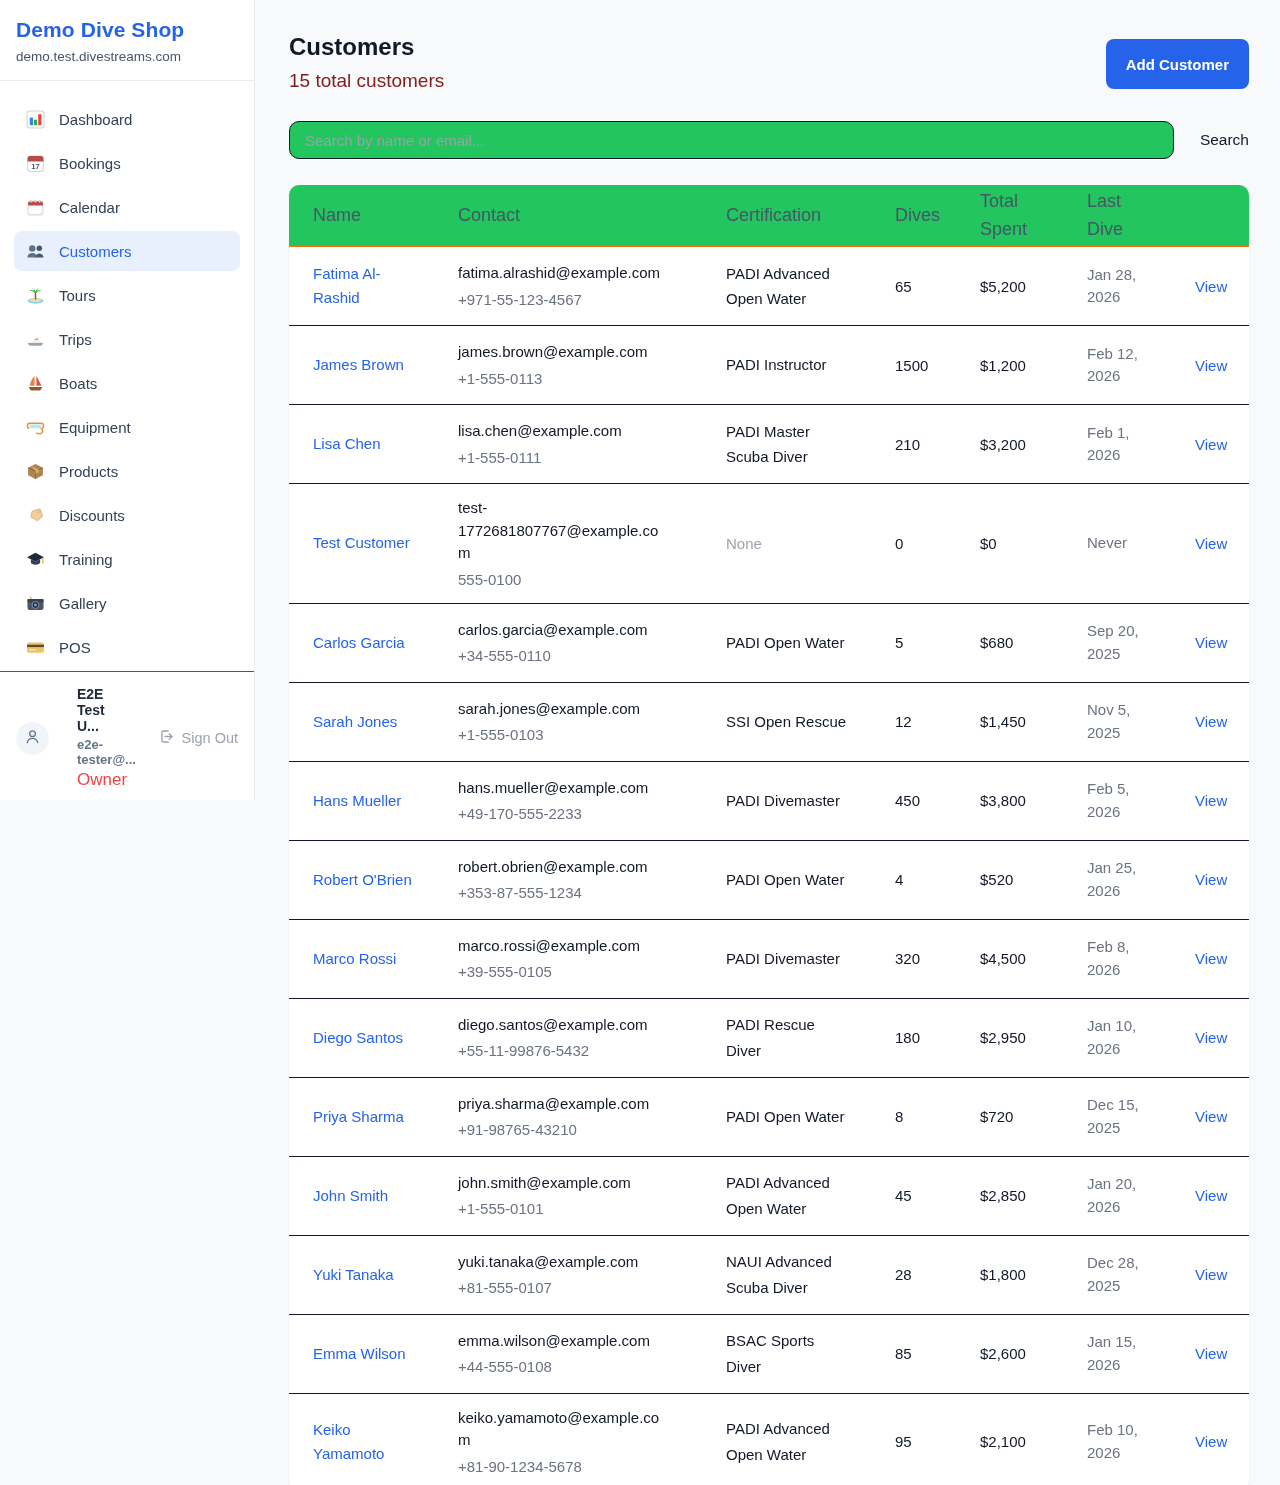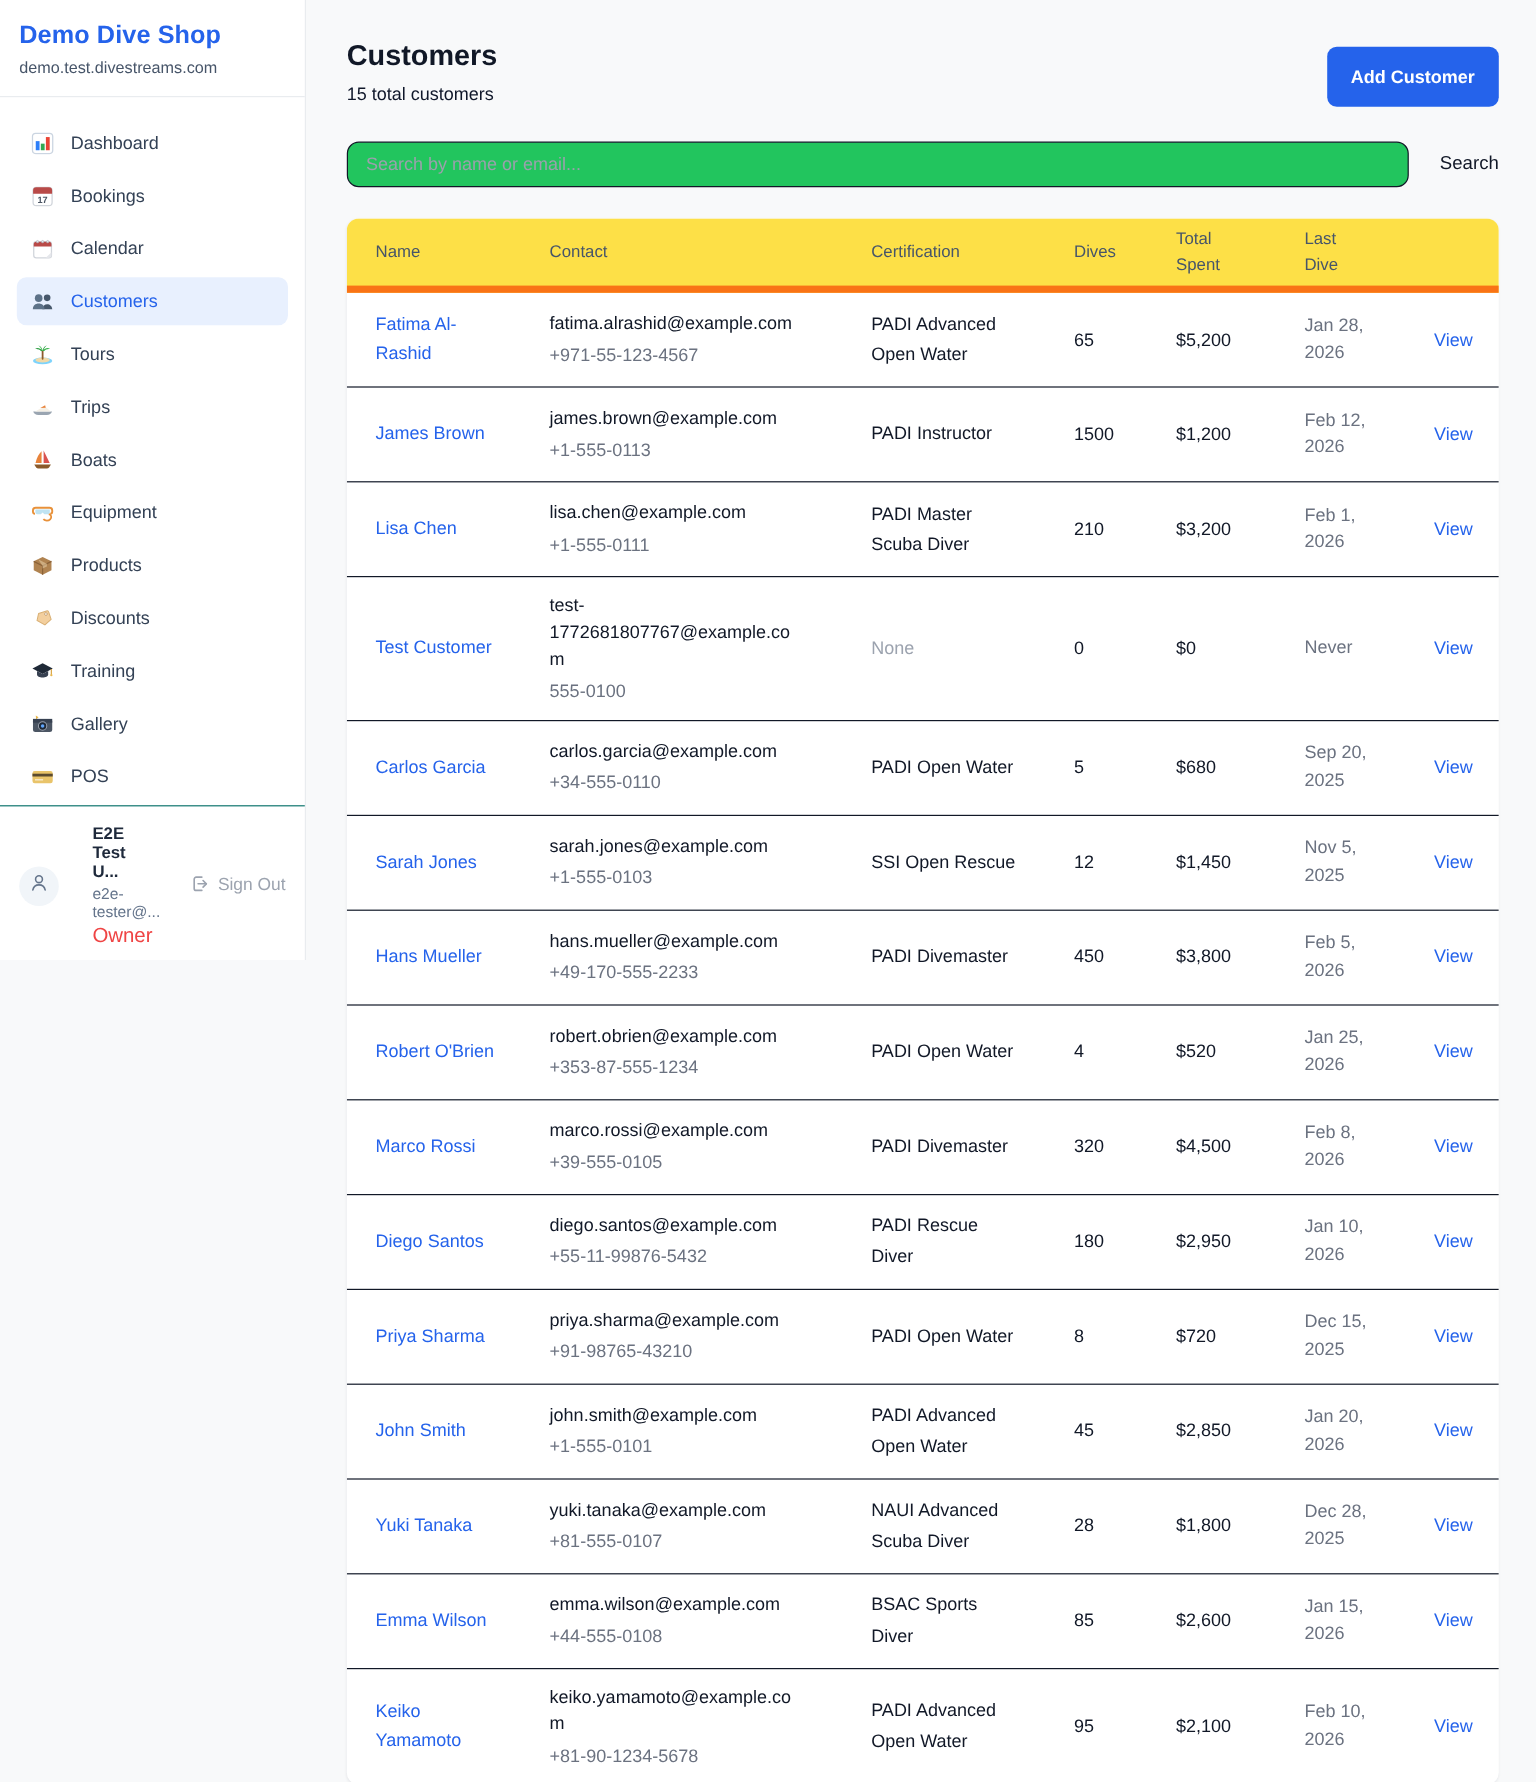--- a/index.html
+++ b/index.html
@@ -35,33 +35,33 @@
     border-top:1px solid #0f766e; padding:14px 16px 16px;
     display:flex; align-items:center; gap:28px;
   }
   .avatar {
     width:33px; height:33px; border-radius:50%; background:#f1f5f9;
     display:flex; align-items:center; justify-content:center; flex:0 0 33px;
   }
   .avatar svg { width:19px; height:19px; }
   .user-texts { flex:1 1 auto; min-width:0; }
   .user-name { font-size:14px; font-weight:700; color:#1e293b; }
-  .user-email { font-size:13px; color:#64748b; margin-top:3px; }
+  .user-email { font-size:13px; color:#64748b; margin-top:3px;font-weight:bold; }
   .user-role { font-size:17px; color:#ef4444; margin-top:3px; }
   .sign-out {
     display:flex; align-items:center; gap:7px; color:#9ca3af;
     font-size:14.5px; cursor:pointer; white-space:nowrap;
   }
   .sign-out svg { width:17px; height:17px; }
 
   
   .main { margin-left:255px; padding:33px 31px 0 34px; }
   .page-header { display:flex; justify-content:space-between; align-items:flex-start; }
   .page-title { font-size:24px; font-weight:700; color:#111827; }
-  .page-subtitle { font-size:15px; color:#0f172a; margin-top:9px; }
+  .page-subtitle { font-size:19px; color:#7f1d1d; margin-top:9px; }
   .add-btn {
     background:#2563eb; color:#ffffff; border:none; border-radius:8px;
     height:50px; padding:0 20px; font-size:15px; font-weight:600;
     font-family:inherit; cursor:pointer; margin-top:6px;
   }
   .search-row { display:flex; align-items:center; margin-top:29px; }
   .search-input {
     flex:1 1 auto; height:38px; background:#22c55e;
     border:1px solid #111827; border-radius:10px; padding:0 15px;
     font-size:15px; font-family:inherit; color:#111827; outline:none;
@@ -76,23 +76,23 @@
   .card {
     margin-top:26px; background:#ffffff; border-radius:10px;
     overflow:hidden; box-shadow:0 1px 2px rgba(16,24,40,.06);
   }
   .trow {
     display:grid;
     grid-template-columns:145px 268px 169px 85px 107px 108px 1fr;
     padding:0 24px; align-items:center;
   }
   .thead {
-    background:#fde047; min-height:62px;
-    font-size:14px; color:#475569;
-    border-bottom:6px solid #f97316;
+    background:#22c55e; min-height:62px;
+    font-size:18px; color:#475569;
+    border-bottom:1px solid #f97316;
   }
   .th { line-height:1.55; }
   .th-spent span { display:block; max-width:48px; }
   .th-lastdive span { display:block; max-width:44px; }
   .tbody .trow { min-height:79px; border-bottom:1px solid #111827; padding-top:13px; padding-bottom:13px; }
   .tbody .trow:last-child { border-bottom:none; }
   .td { font-size:15px; }
   .name-link { color:#2563eb; cursor:pointer; display:block; max-width:100px; line-height:1.6; text-decoration:none; }
   .contact-email { color:#111827; max-width:212px; line-height:1.5; overflow-wrap:break-word; }
   .contact-phone { color:#6b7280; margin-top:4px; line-height:1.4; }

